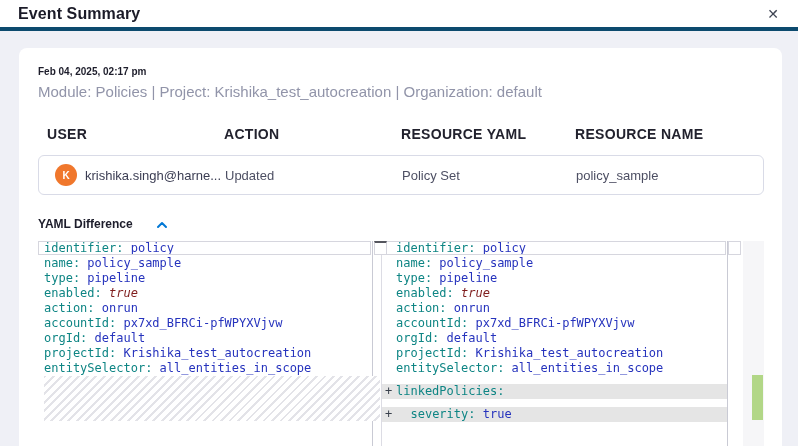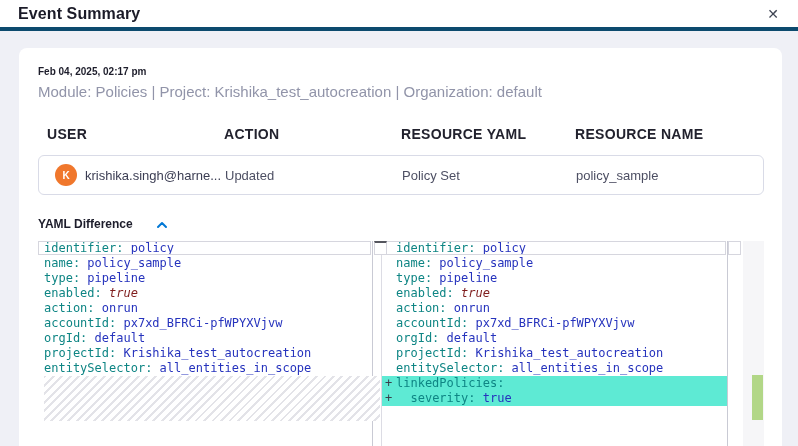--- a/index.html
+++ b/index.html
@@ -68,21 +68,21 @@
   .pane { position: absolute; top: 0; height: 208px; background: #fff; }
   .pane-left  { left: 0;     width: 335px; border-right: 1px solid #c9cad4; }
   .pane-right { left: 343px; width: 347px; border-left: 1px solid #dcdce4; border-right: 1px solid #c9cad4; }
   .cl { height: 15px; white-space: pre; padding-left: 6px; }
   .pane-right .cl { padding-left: 0; }
   .cl .gut { display: inline-block; width: 14px; padding-left: 3px; color: #39404c; }
   .k  { color: #0e8584; }
   .v  { color: #2633bd; }
   .v.kw { color: #7f1d1d; font-style: italic; }
   .pre { color: #39404c; }
-  .cl.added { background: #5eead4; }
+  .cl.added { background: #e5e5e5; margin-top: 8px; }
 
   .active-line {
     position: absolute; top: 0; left: 0; height: 14px;
     border: 1px solid #d6d6de; pointer-events: none;
   }
   .gutter-box, .track-box {
     position: absolute; top: 0; height: 14px; background: #fff;
     border: 1px solid #d6d6de; border-top: 2px solid #55565e;
   }
   .gutter-box { left: 336px; width: 13px; }

